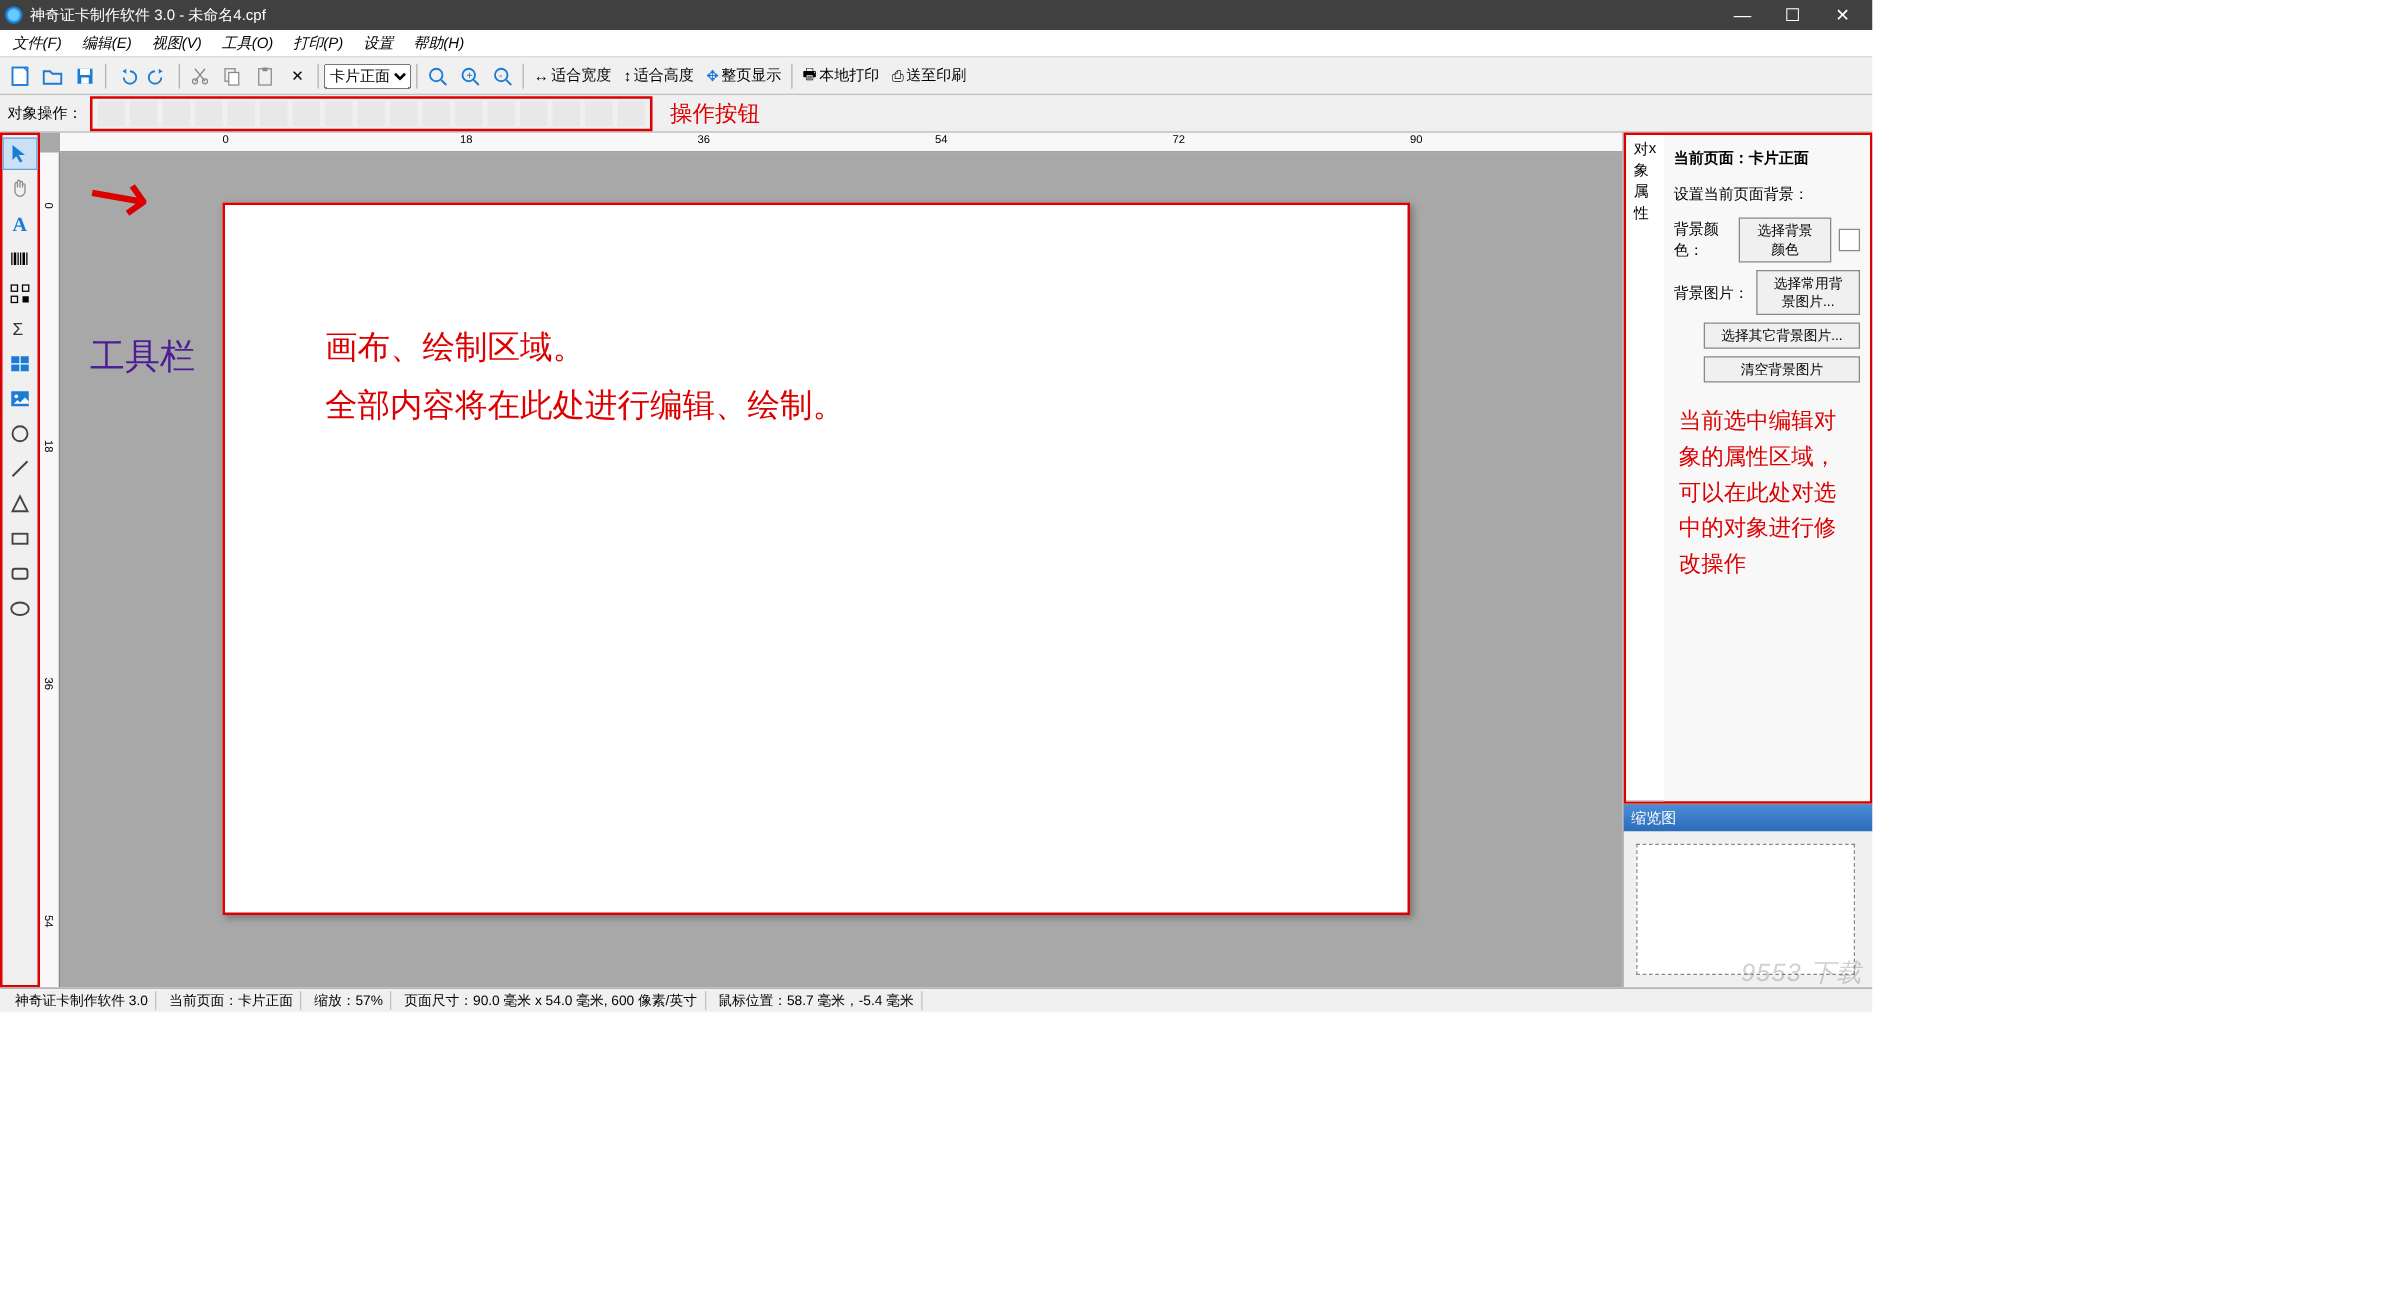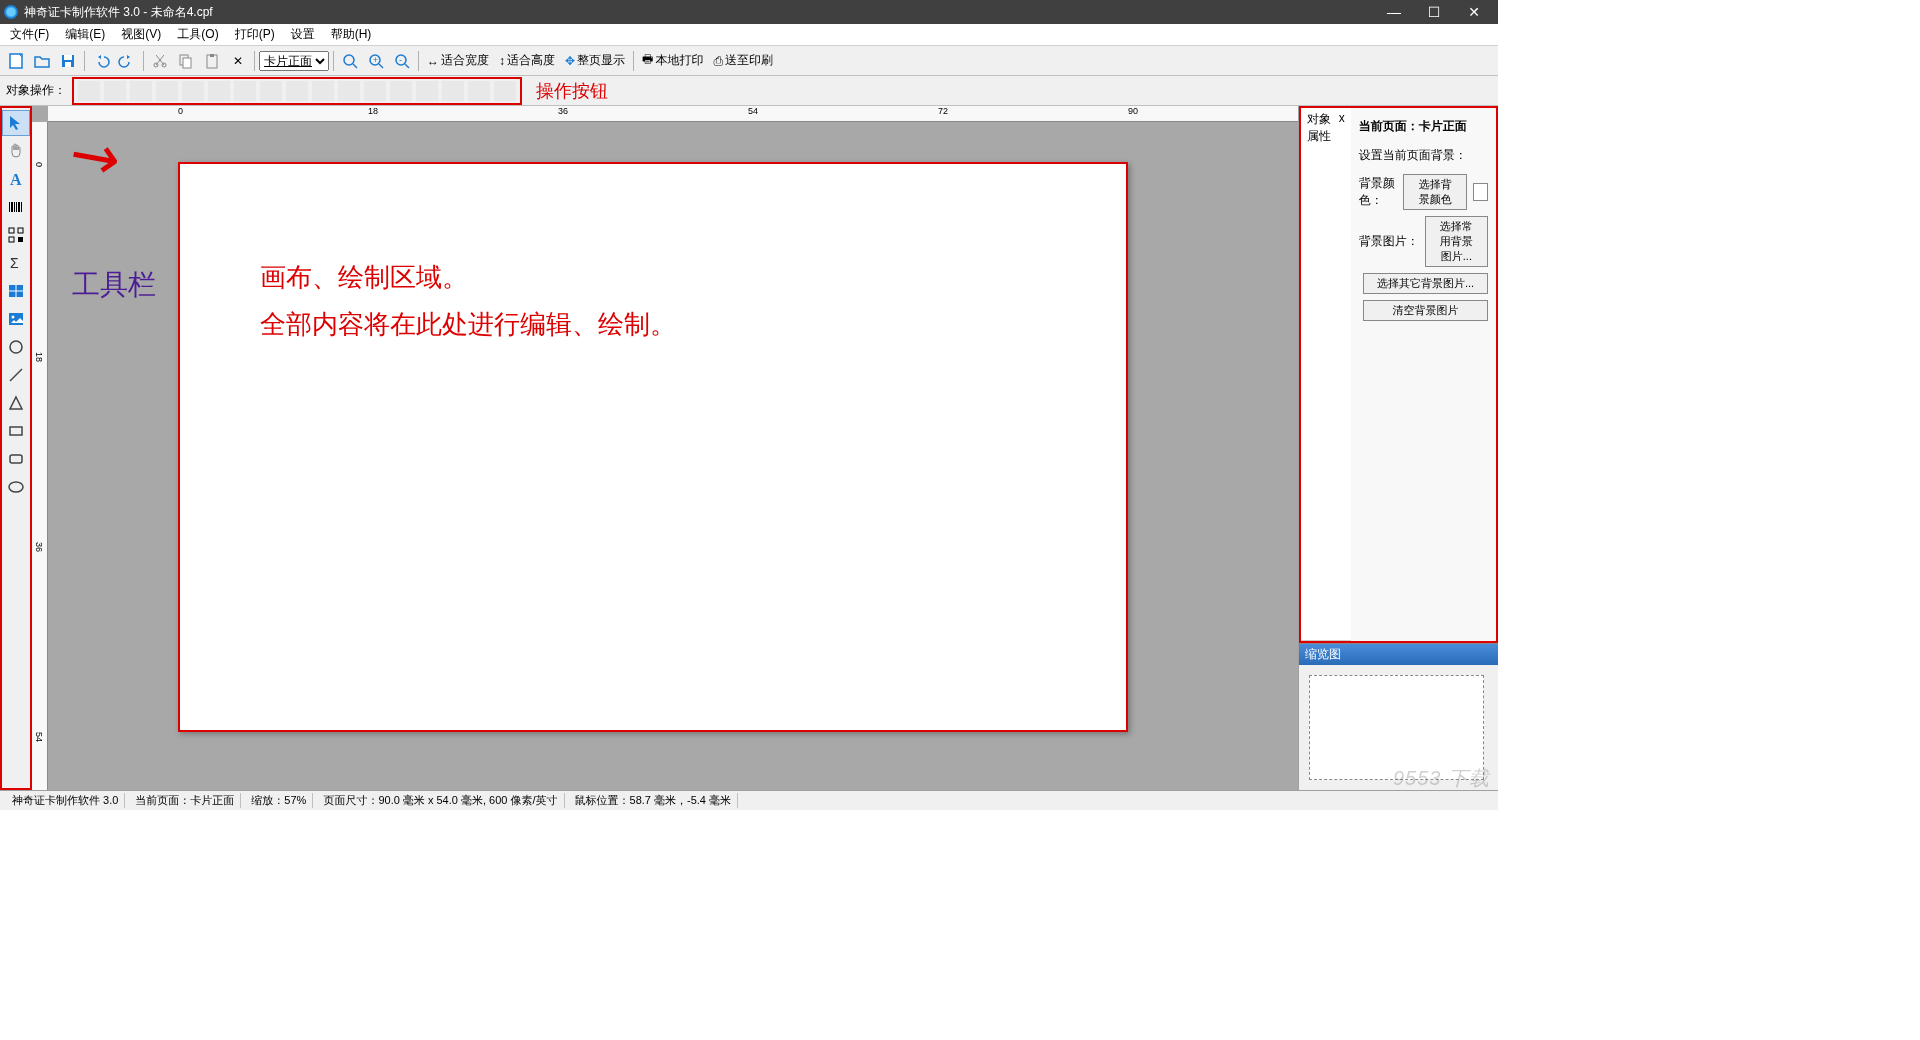--- a/index.html
+++ b/index.html
@@ -3,28 +3,28 @@
 <meta charset="utf-8">
 <style>
 * { margin: 0; padding: 0; box-sizing: border-box; }
 body { font-family: "Microsoft YaHei", "SimSun", Arial, sans-serif; font-size: 12px; background: #fff; overflow: hidden; width: 1498px; height: 810px; position: relative; }
 
 .titlebar { background: #404040; color: #fff; height: 24px; display: flex; align-items: center; padding: 0 4px; }
 .titlebar .logo { width: 14px; height: 14px; background: radial-gradient(circle, #6cf 40%, #1a7cd4 60%); border-radius: 50%; margin-right: 6px; }
 .titlebar .title { flex: 1; font-size: 12px; }
 .titlebar .winbtn { width: 40px; height: 24px; display: flex; align-items: center; justify-content: center; color: #fff; font-size: 14px; }
 
-.menubar { background: #fff; height: 22px; display: flex; align-items: center; padding: 0 2px; border-bottom: 1px solid #d0d0d0; }
+.menubar { background: #fff; height: 22px; display: flex; align-items: center; padding: 0 2px; border-bottom: 1px solid #d0d0d0; font-style: italic; }
 .menubar .mitem { padding: 2px 8px; font-size: 12px; }
 
 .toolbar1 { background: #f0f0f0; height: 30px; display: flex; align-items: center; padding: 2px 4px; gap: 2px; border-bottom: 1px solid #c0c0c0; }
 .tbtn { width: 24px; height: 24px; display: flex; align-items: center; justify-content: center; border: 1px solid transparent; }
 .tsep { width: 1px; height: 20px; background: #b0b0b0; margin: 0 2px; }
 .tlabel { padding: 0 4px; font-size: 12px; display: flex; align-items: center; gap: 2px; }
-select { font-size: 12px; height: 20px; text-decoration: underline; }
+select { font-size: 12px; height: 20px; }
 
 .toolbar2 { background: #f0f0f0; height: 30px; display: flex; align-items: center; padding: 2px 6px; gap: 2px; border-bottom: 1px solid #c0c0c0; }
 .oplabel { font-size: 12px; margin-right: 4px; }
 .opbox { border: 2px solid #d00; padding: 2px 4px; display: flex; gap: 4px; }
 .opbtn { width: 22px; height: 20px; background: #e0e0e0; opacity: 0.5; }
 .annolabel { color: #d00; font-size: 18px; margin-left: 12px; }
 
 .main { position: absolute; top: 106px; left: 0; right: 0; bottom: 20px; display: flex; }
 
 .lefttools { width: 32px; background: #f0f0f0; border: 2px solid #d00; display: flex; flex-direction: column; padding: 2px 0; gap: 2px; }
@@ -340,20 +340,21 @@
         <div class="proprow">
           <span>背景图片：</span>
           <button class="propbtn" style="flex:1">选择常用背景图片...</button>
         </div>
         <div class="proprow" style="justify-content:flex-end">
           <button class="propbtn" style="width:125px">选择其它背景图片...</button>
         </div>
         <div class="proprow" style="justify-content:flex-end">
           <button class="propbtn" style="width:125px">清空背景图片</button>
         </div>
+        <div class="propanno">当前选中编辑对象的属性区域，可以在此处对选中的对象进行修改操作</div>
       </div>
     </div>
     <div class="thumbpanel">
       <div class="thumbhdr">缩览图</div>
       <div class="thumbbody">
         <div class="thumb"></div>
       </div>
     </div>
   </div>
 </div>

